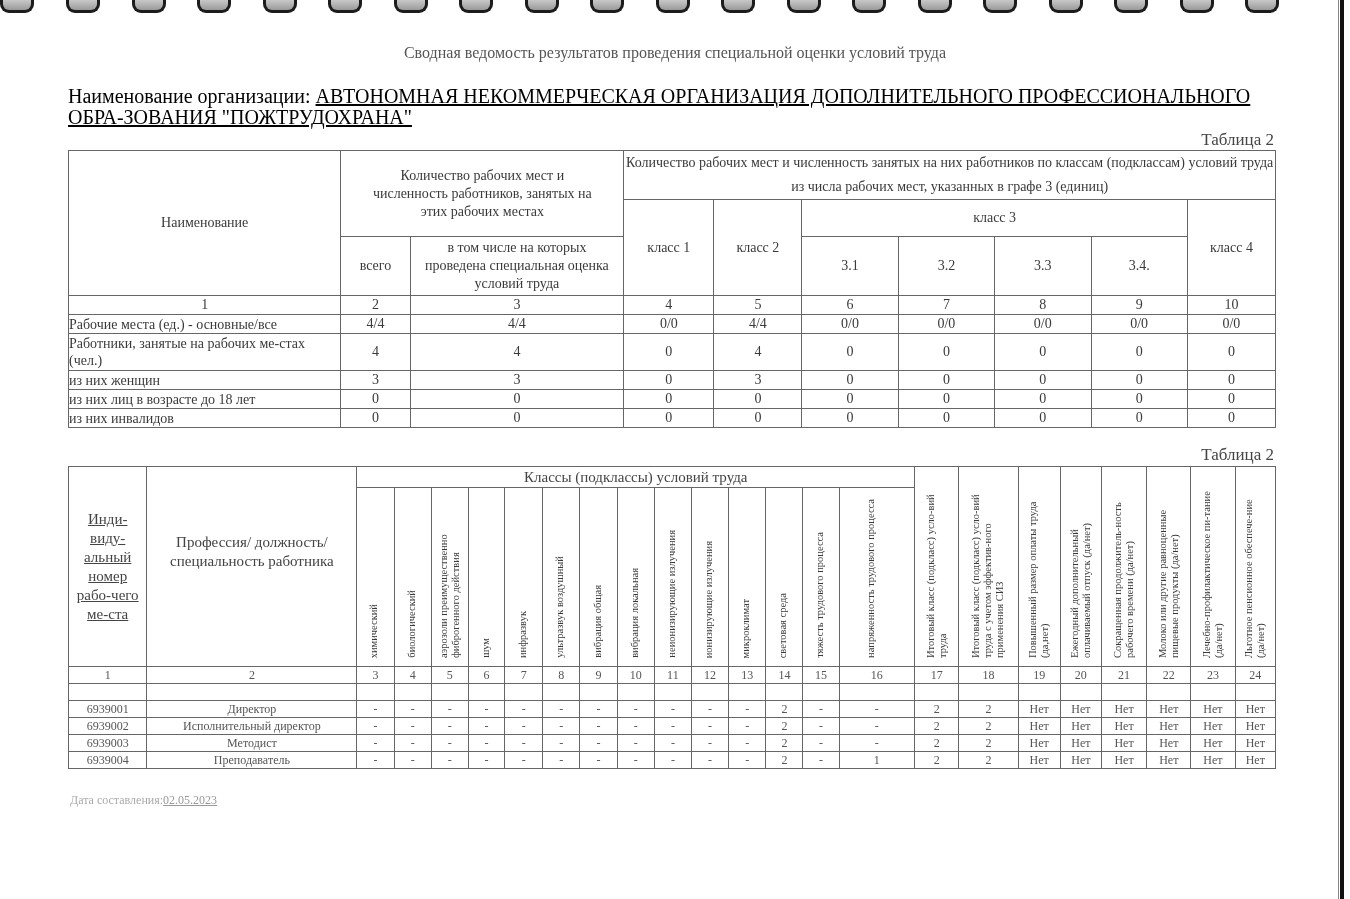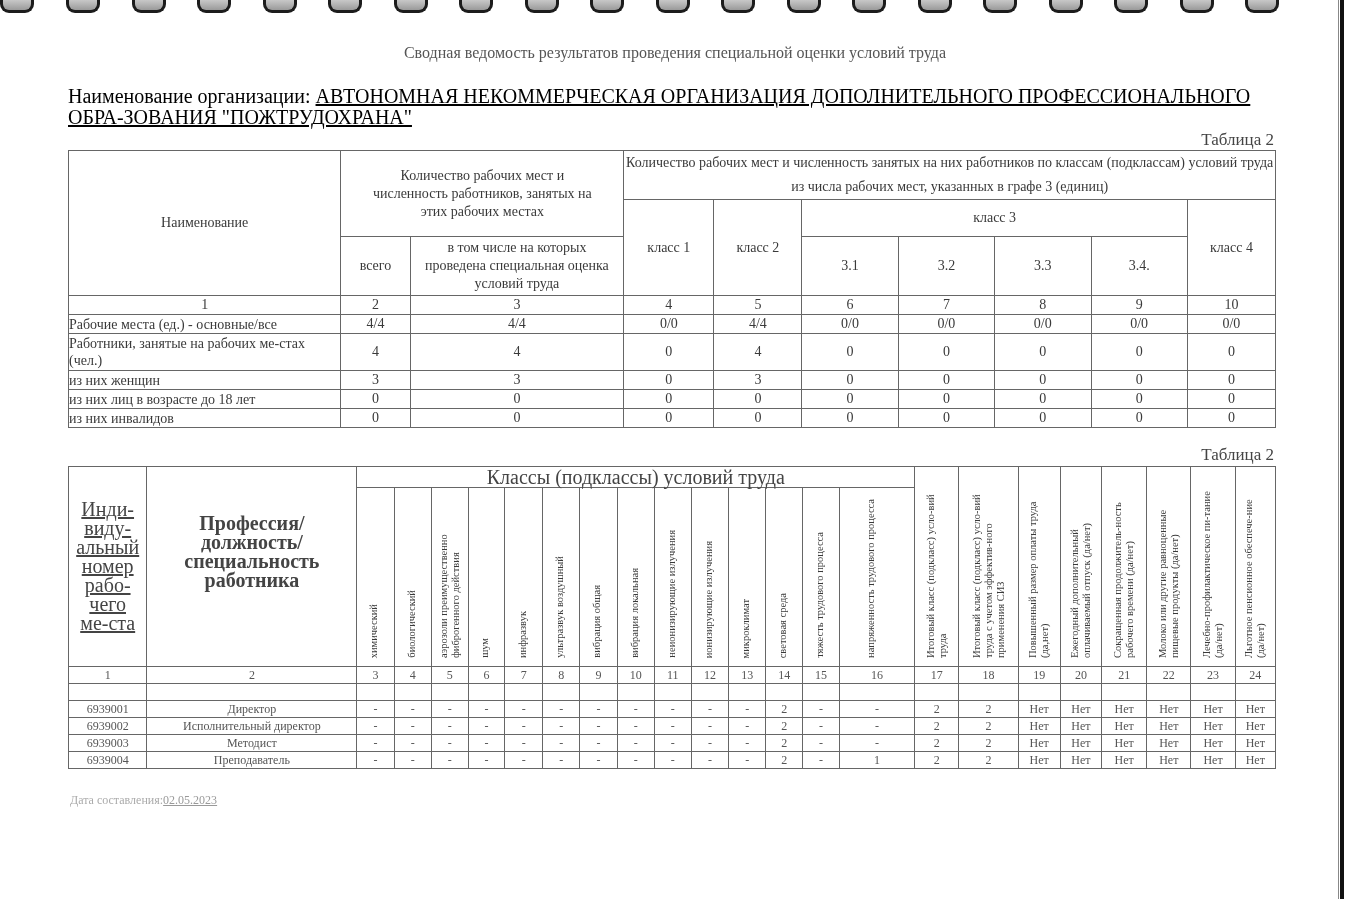--- a/index.html
+++ b/index.html
@@ -42,21 +42,21 @@
   #t2 { top: 466px; left: 68px; width: 1208px; font-size: 12px; }
   #t2 td { height: 16px; }
   #t2 .vcell { height: 178px; position: relative; }
   #t2 .vtext {
     writing-mode: vertical-rl; transform: rotate(180deg);
     font-size: 10.5px; line-height: 12px; text-align: left;
     position: absolute; bottom: 8px; left: 50%; margin-left: -7px;
     max-height: 172px;
   }
   #t2 .vtext.two { margin-left: -12px; }
-  #t2 .hdr-big { font-size: 20px; line-height: 19px; color: #444; }
+  #t2 .hdr-big { font-size: 15px; line-height: 19px; color: #444; }
   #t2 .num { color: #555; }
   #t2 tr.data td { color: #555; }
 
   .date-line {
     position: absolute; top: 793px; left: 70px; font-size: 12px; color: #aaa;
   }
   .date-line .val { text-decoration: underline; color: #999; }
 </style>
 </head>
 <body>
@@ -230,21 +230,21 @@
       <col style="width:42px">
       <col style="width:41px">
     <col style="width:45px">
       <col style="width:44px">
       <col style="width:44px">
       <col style="width:40px">
   </colgroup>
   <tbody>
       <tr>
     <td rowspan="2" class="hdr-big" style="padding:18px 6px;text-decoration:underline;">Инди-виду-альный номер рабо-чего ме-ста</td>
-    <td rowspan="2" class="hdr-big" style="padding:0 14px 30px;font-weight:bold;">Профессия/ должность/ специальность работника</td>
+    <td rowspan="2" class="hdr-big" style="padding:0 14px 30px;">Профессия/ должность/ специальность работника</td>
     <td colspan="14" class="hdr-big" style="height:20px;">Классы (подклассы) условий труда</td>
     <td rowspan="2" class="vcell">
           <div class="vtext two">Итоговый класс (подкласс) усло-вий труда</div>
         </td>
     <td rowspan="2" class="vcell">
           <div class="vtext two" style="margin-left:-18px">Итоговый класс (подкласс) усло-вий труда с учетом эффектив-ного применения СИЗ</div>
         </td>
     <td rowspan="2" class="vcell">
           <div class="vtext two">Повышенный размер оплаты труда (да,нет)</div>
         </td>

